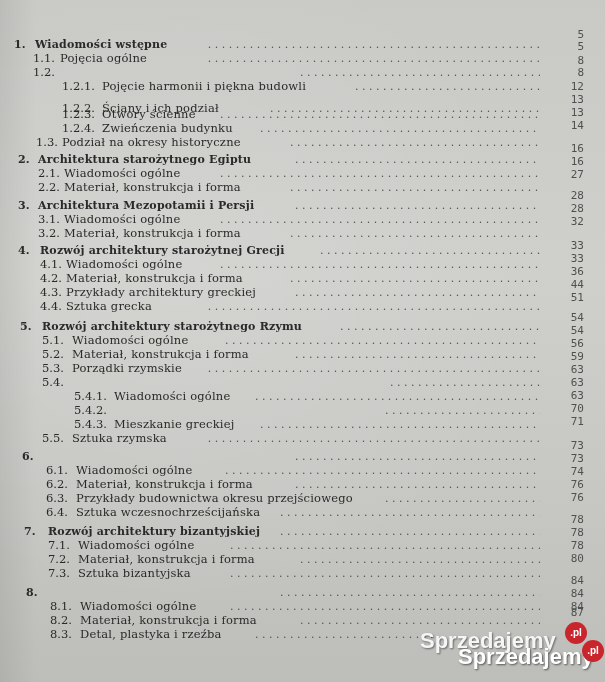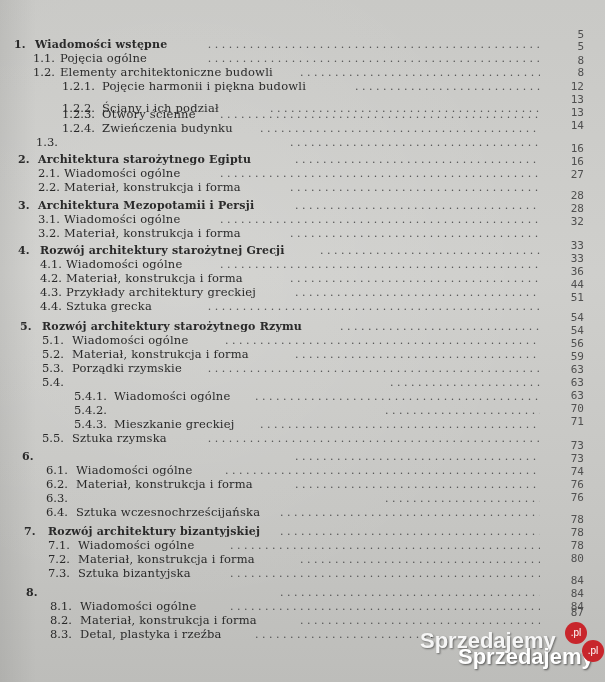--- a/index.html
+++ b/index.html
@@ -97,21 +97,21 @@
     .wm-1 { left: 0; top: 0; font-size: 22px; opacity: 0.85; }
     .wm-2 { left: 38px; top: 16px; font-size: 22px; }
     .wm-badge {
       position: absolute;
       width: 22px;
       height: 22px;
       border-radius: 50%;
       background: #c8262c;
       color: #fff;
       font-family: "Liberation Sans", sans-serif;
-      font-weight: normal;
+      font-weight: bold;
       font-size: 10px;
       line-height: 22px;
       text-align: center;
     }
     .wm-badge-1 { left: 145px; top: -6px; }
     .wm-badge-2 { left: 162px; top: 12px; }
   </style>
 </head>
 <body>
 
@@ -123,21 +123,20 @@
       <span class="title" style="left:35px">Wiadomości wstępne</span>
       <span class="dots" style="left:185px">.  .  .  .  .  .  .  .  .  .  .  .  .  .  .  .  .  .  .  .  .  .  .  .  .  .  .  .  .  .  .  .  .  .  .  .  .  .  .  .  .  .  .  .  .  .  .  .</span>
     </div>
     <div class="row" style="top:51px">
       <span class="num" style="left:33px">1.1.</span>
       <span class="title" style="left:60px">Pojęcia ogólne</span>
       <span class="dots" style="left:170px">.  .  .  .  .  .  .  .  .  .  .  .  .  .  .  .  .  .  .  .  .  .  .  .  .  .  .  .  .  .  .  .  .  .  .  .  .  .  .  .  .  .  .  .  .  .  .  .</span>
     </div>
     <div class="row" style="top:65px">
       <span class="num" style="left:33px">1.2.</span>
-      <span class="title" style="left:60px">Elementy architektoniczne budowli</span>
       <span class="dots" style="left:300px">.  .  .  .  .  .  .  .  .  .  .  .  .  .  .  .  .  .  .  .  .  .  .  .  .  .  .  .  .  .  .  .  .  .  .  .  .  .  .  .  .  .  .  .  .  .  .  .</span>
     </div>
     <div class="row" style="top:79px">
       <span class="num" style="left:62px">1.2.1.</span>
       <span class="title" style="left:102px">Pojęcie harmonii i piękna budowli</span>
       <span class="dots" style="left:355px">.  .  .  .  .  .  .  .  .  .  .  .  .  .  .  .  .  .  .  .  .  .  .  .  .  .  .  .  .  .  .  .  .  .  .  .  .  .  .  .  .  .  .  .  .  .  .  .</span>
     </div>
     <div class="row" style="top:101px">
       <span class="num" style="left:62px">1.2.2.</span>
       <span class="title" style="left:102px">Ściany i ich podział</span>
@@ -148,20 +147,21 @@
       <span class="title" style="left:102px">Otwory ścienne</span>
       <span class="dots" style="left:220px">.  .  .  .  .  .  .  .  .  .  .  .  .  .  .  .  .  .  .  .  .  .  .  .  .  .  .  .  .  .  .  .  .  .  .  .  .  .  .  .  .  .  .  .  .  .  .  .</span>
     </div>
     <div class="row" style="top:121px">
       <span class="num" style="left:62px">1.2.4.</span>
       <span class="title" style="left:102px">Zwieńczenia budynku</span>
       <span class="dots" style="left:260px">.  .  .  .  .  .  .  .  .  .  .  .  .  .  .  .  .  .  .  .  .  .  .  .  .  .  .  .  .  .  .  .  .  .  .  .  .  .  .  .  .  .  .  .  .  .  .  .</span>
     </div>
     <div class="row" style="top:135px">
       <span class="num" style="left:36px">1.3.</span>
+      <span class="title" style="left:62px">Podział na okresy historyczne</span>
       <span class="dots" style="left:290px">.  .  .  .  .  .  .  .  .  .  .  .  .  .  .  .  .  .  .  .  .  .  .  .  .  .  .  .  .  .  .  .  .  .  .  .  .  .  .  .  .  .  .  .  .  .  .  .</span>
     </div>
 
     <div class="row chapter" style="top:152px">
       <span class="num" style="left:18px">2.</span>
       <span class="title" style="left:38px">Architektura starożytnego Egiptu</span>
       <span class="dots" style="left:295px">.  .  .  .  .  .  .  .  .  .  .  .  .  .  .  .  .  .  .  .  .  .  .  .  .  .  .  .  .  .  .  .  .  .  .  .  .  .  .  .  .  .  .  .  .  .  .  .</span>
     </div>
     <div class="row" style="top:166px">
       <span class="num" style="left:38px">2.1.</span>
@@ -269,20 +269,21 @@
       <span class="title" style="left:76px">Wiadomości ogólne</span>
       <span class="dots" style="left:225px">.  .  .  .  .  .  .  .  .  .  .  .  .  .  .  .  .  .  .  .  .  .  .  .  .  .  .  .  .  .  .  .  .  .  .  .  .  .  .  .  .  .  .  .  .  .  .  .</span>
     </div>
     <div class="row" style="top:477px">
       <span class="num" style="left:46px">6.2.</span>
       <span class="title" style="left:76px">Materiał, konstrukcja i forma</span>
       <span class="dots" style="left:295px">.  .  .  .  .  .  .  .  .  .  .  .  .  .  .  .  .  .  .  .  .  .  .  .  .  .  .  .  .  .  .  .  .  .  .  .  .  .  .  .  .  .  .  .  .  .  .  .</span>
     </div>
     <div class="row" style="top:491px">
       <span class="num" style="left:46px">6.3.</span>
+      <span class="title" style="left:76px">Przykłady budownictwa okresu przejściowego</span>
       <span class="dots" style="left:385px">.  .  .  .  .  .  .  .  .  .  .  .  .  .  .  .  .  .  .  .  .  .  .  .  .  .  .  .  .  .  .  .  .  .  .  .  .  .  .  .  .  .  .  .  .  .  .  .</span>
     </div>
     <div class="row" style="top:505px">
       <span class="num" style="left:46px">6.4.</span>
       <span class="title" style="left:76px">Sztuka wczesnochrześcijańska</span>
       <span class="dots" style="left:280px">.  .  .  .  .  .  .  .  .  .  .  .  .  .  .  .  .  .  .  .  .  .  .  .  .  .  .  .  .  .  .  .  .  .  .  .  .  .  .  .  .  .  .  .  .  .  .  .</span>
     </div>
 
     <div class="row chapter" style="top:524px">
       <span class="num" style="left:24px">7.</span>

